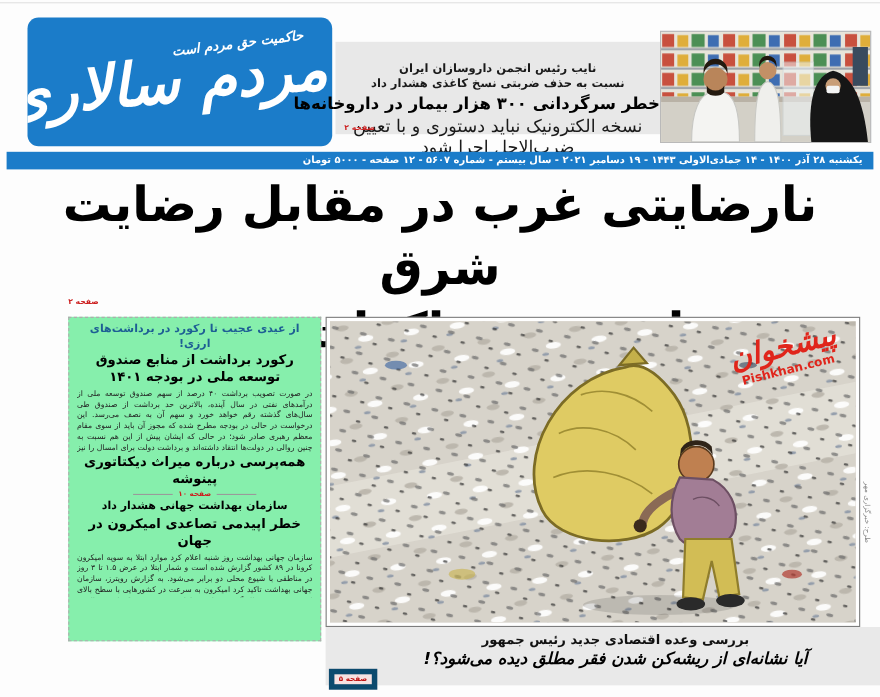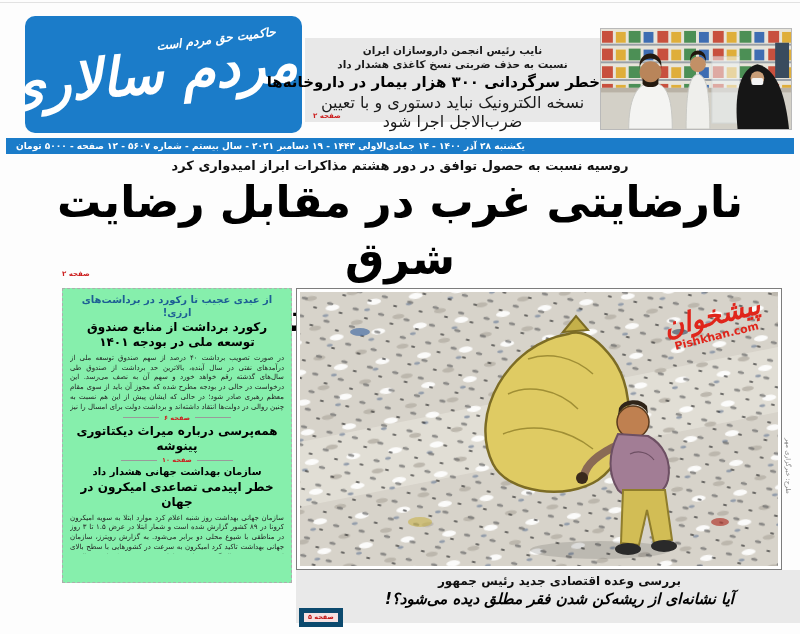--- a/index.html
+++ b/index.html
@@ -11,34 +11,34 @@
   .nameplate{position:absolute;left:25px;top:16px;width:277px;height:117px;
              background:#1b7cc9;border-radius:10px;color:#fff;overflow:hidden;}
   .slogan{position:absolute;top:16px;right:26px;font-size:12px;font-weight:bold;
           font-style:italic;transform:rotate(-7deg);}
   .np-title{position:absolute;left:0;right:4px;top:26px;text-align:center;
             font-size:54px;font-weight:bold;font-style:italic;transform:rotate(-5deg);
             letter-spacing:-2px;white-space:nowrap;}
 
   
   .topbox{position:absolute;left:305px;top:38px;width:295px;height:84px;background:#e8e8e8;
-          text-align:center;direction:rtl;padding-top:5px;box-sizing:border-box;}
+          text-align:center;direction:rtl;padding-top:17px;box-sizing:border-box;}
   .tb-k{font-size:10.5px;font-weight:bold;color:#1a1a1a;line-height:1.35;}
   .tb-h{font-size:15px;font-weight:bold;color:#000;margin:2px 0;white-space:nowrap;}
   .tb-s{font-size:16px;font-weight:normal;color:#1a1a1a;}
   .pageref{color:#cc1f1f;font-size:7px;font-weight:bold;}
   .tb-ref{position:absolute;right:auto;left:8px;bottom:2px;}
   .topphoto{position:absolute;left:600px;top:28px;width:192px;height:102px;
             border:1px solid #b9b9b9;box-sizing:border-box;overflow:hidden;background:#dde1e4;}
   .topphoto svg{display:block;width:100%;height:100%;}
 
   
   .datebar{position:absolute;left:6px;top:138px;width:788px;height:16px;background:#1b7cc9;
            color:#fff;font-size:9px;font-weight:bold;line-height:16px;direction:rtl;
-           text-align:left;padding:0 10px;box-sizing:border-box;white-space:nowrap;}
+           text-align:right;padding:0 10px;box-sizing:border-box;white-space:nowrap;}
 
   
   .lead{position:absolute;left:0;top:158px;width:100%;text-align:center;direction:rtl;}
   .lead-k{font-size:13px;font-weight:bold;color:#111;}
   .lead-h{font-size:44px;font-weight:bold;color:#000;line-height:1.3;letter-spacing:-0.5px;}
   .lead-ref{position:absolute;left:62px;top:270px;}
 
   
   .leftcol{position:absolute;left:62px;top:288px;width:230px;height:295px;
            border:1px dashed #adadad;box-sizing:border-box;direction:rtl;text-align:center;
@@ -121,36 +121,30 @@
       <rect x="152" y="50" width="12" height="7" rx="2" fill="#f4f4f4"></rect>
       <rect x="176" y="14" width="14" height="36" fill="#394b5e"></rect>
     </svg>
   </div>
 
   <div class="datebar">
     <span>یکشنبه ۲۸ آذر ۱۴۰۰ - ۱۴ جمادی‌الاولی ۱۴۴۳ - ۱۹ دسامبر ۲۰۲۱ - سال بیستم - شماره ۵۶۰۷ - ۱۲ صفحه - ۵۰۰۰ تومان</span>
   </div>
 
   <div class="lead">
-    <div class="lead-k">روسیه نسبت به حصول توافق در دور هشتم مذاکرات ابراز امیدواری کرد</div>
     <div class="lead-h">نارضایتی غرب در مقابل رضایت شرق</div>
     <div class="lead-h">از روند مذاکرات وین</div>
   </div>
   <div class="pageref lead-ref">صفحه ۲</div>
 
   <div class="leftcol">
     <div class="art">
       <div class="art-k blue">از عیدی عجیب تا رکورد در برداشت‌های ارزی!</div>
       <div class="art-h">رکورد برداشت از منابع صندوق توسعه ملی در بودجه ۱۴۰۱</div>
       <div class="art-b tall">در صورت تصویب برداشت ۴۰ درصد از سهم صندوق توسعه ملی از درآمدهای نفتی در سال آینده، بالاترین حد برداشت از صندوق طی سال‌های گذشته رقم خواهد خورد و سهم آن به نصف می‌رسد. این درخواست در حالی در بودجه مطرح شده که مجوز آن باید از سوی مقام معظم رهبری صادر شود؛ در حالی که ایشان پیش از این هم نسبت به چنین روالی در دولت‌ها انتقاد داشته‌اند و برداشت دولت برای امسال را نیز مشروط کرده بودند. به گزارش ایسنا، لایحه بودجه ۱۴۰۱ از این حکایت دارد که برداشت از منابع صندوق توسعه ملی همچنان ادامه دارد؛ به گونه‌ای که دولت پیشنهاد کرده است.</div>
-    </div>
-    <div class="divider">
-      <span class="dline"></span>
-      <span class="dref">صفحه ۶</span>
-      <span class="dline"></span>
     </div>
 
     <div class="art">
       <div class="art-h">همه‌پرسی درباره میراث دیکتاتوری پینوشه</div>
     </div>
     <div class="divider">
       <span class="dline"></span>
       <span class="dref">صفحه ۱۰</span>
       <span class="dline"></span>
     </div>

